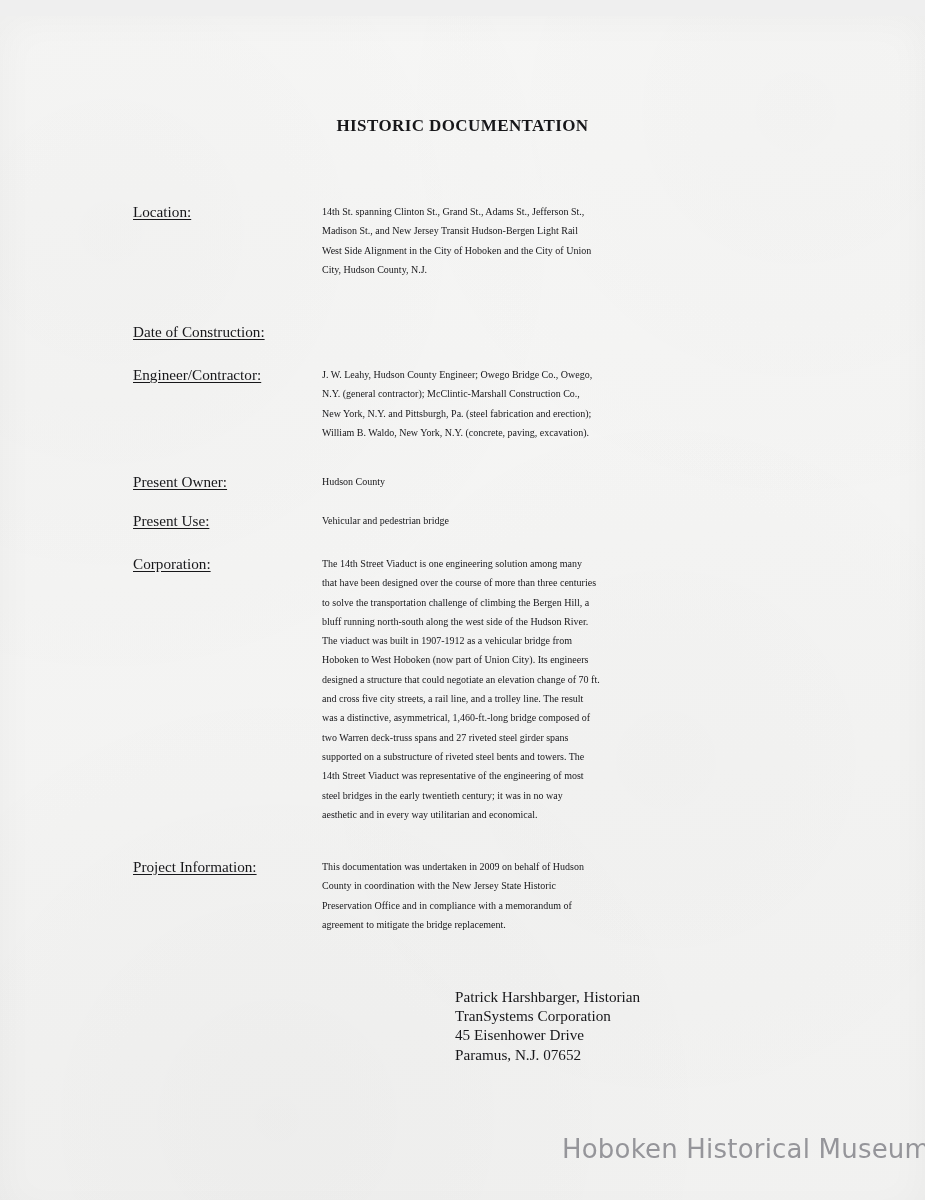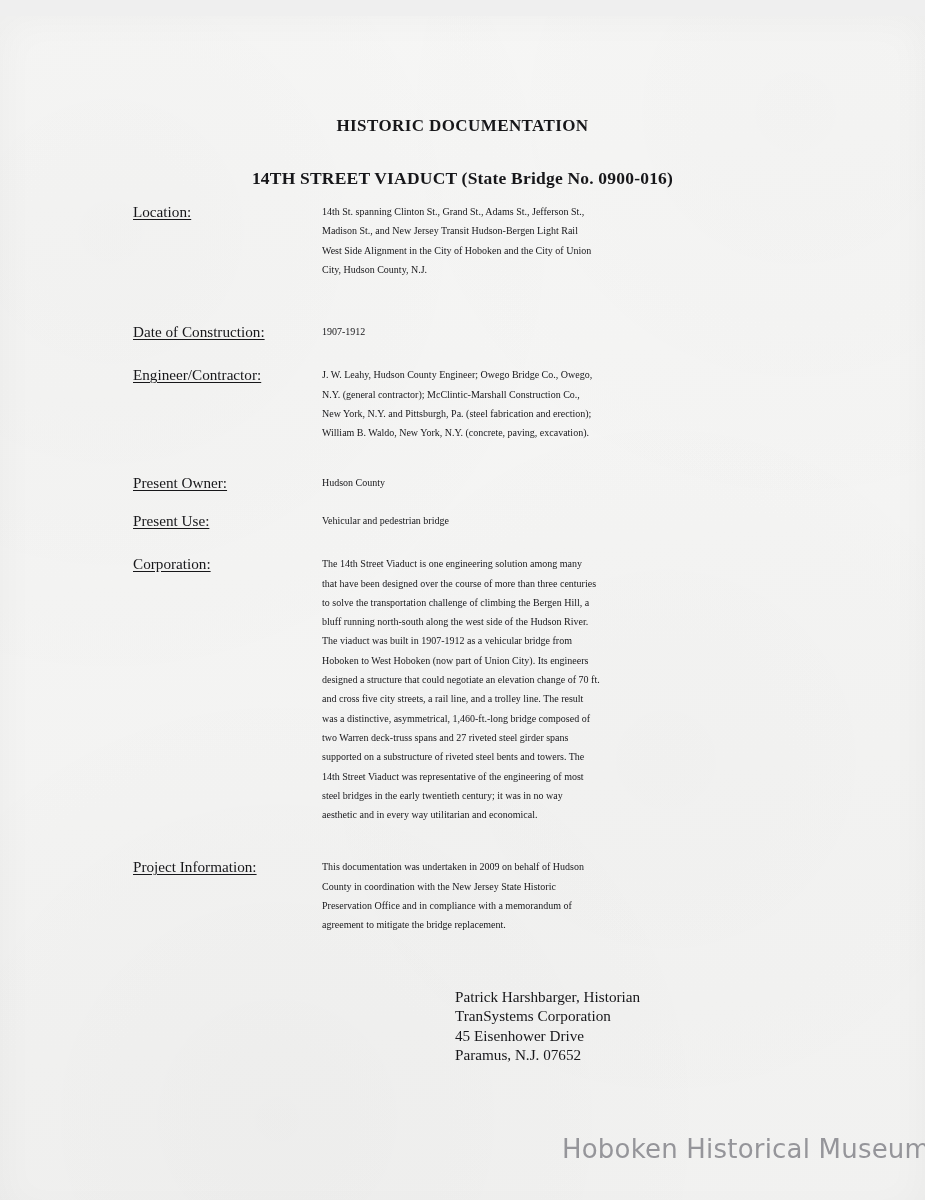--- a/index.html
+++ b/index.html
@@ -106,41 +106,39 @@
   }
 </style>
 </head>
 <body>
 
 <div class="page">
   <div class="paper-edge"></div>
 
   <div class="title-block">
     <h1 class="doc-title">HISTORIC DOCUMENTATION</h1>
-    <h2 class="doc-subtitle">14TH STREET VIADUCT (State Bridge No. 0900-016)</h2>
   </div>
 
   <div class="body-area">
 
     <div class="row">
       <div class="row-label"><span class="lbl">Location:</span></div>
       <div class="row-body">14th St. spanning Clinton St., Grand St., Adams St., Jefferson St.,
 Madison St., and New Jersey Transit Hudson-Bergen Light Rail
 West Side Alignment in the City of Hoboken and the City of Union
 City, Hudson County, N.J.</div>
     </div>
 
     <div class="para-gap"></div>
 
 
     <div class="gap-md"></div>
 
     <div class="row">
       <div class="row-label"><span class="lbl">Date of Construction:</span></div>
-      <div class="row-body">1907-1912</div>
     </div>
 
     <div class="gap-md"></div>
 
     <div class="row">
       <div class="row-label"><span class="lbl">Engineer/Contractor:</span></div>
       <div class="row-body">J. W. Leahy, Hudson County Engineer; Owego Bridge Co., Owego,
 N.Y. (general contractor); McClintic-Marshall Construction Co.,
 New York, N.Y. and Pittsburgh, Pa. (steel fabrication and erection);
 William B. Waldo, New York, N.Y. (concrete, paving, excavation).</div>

